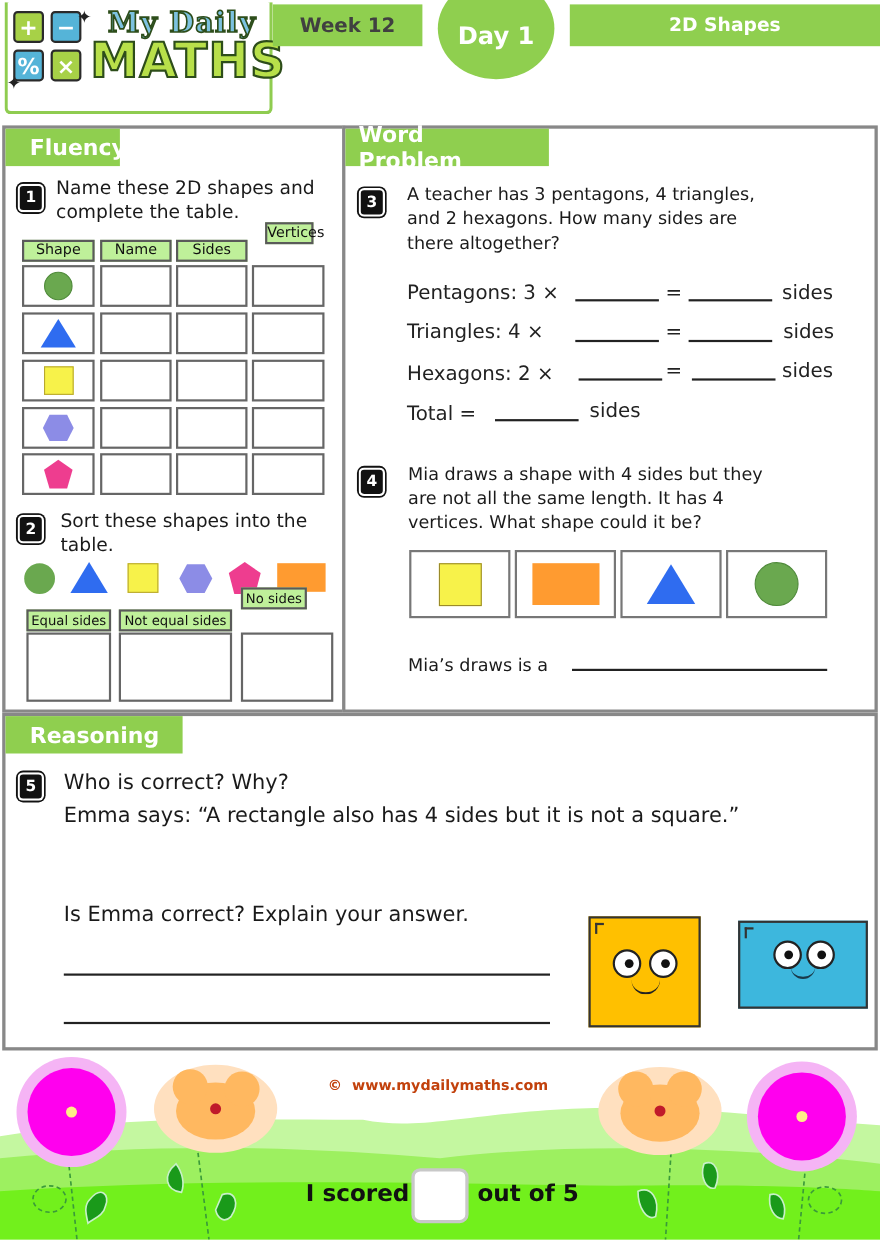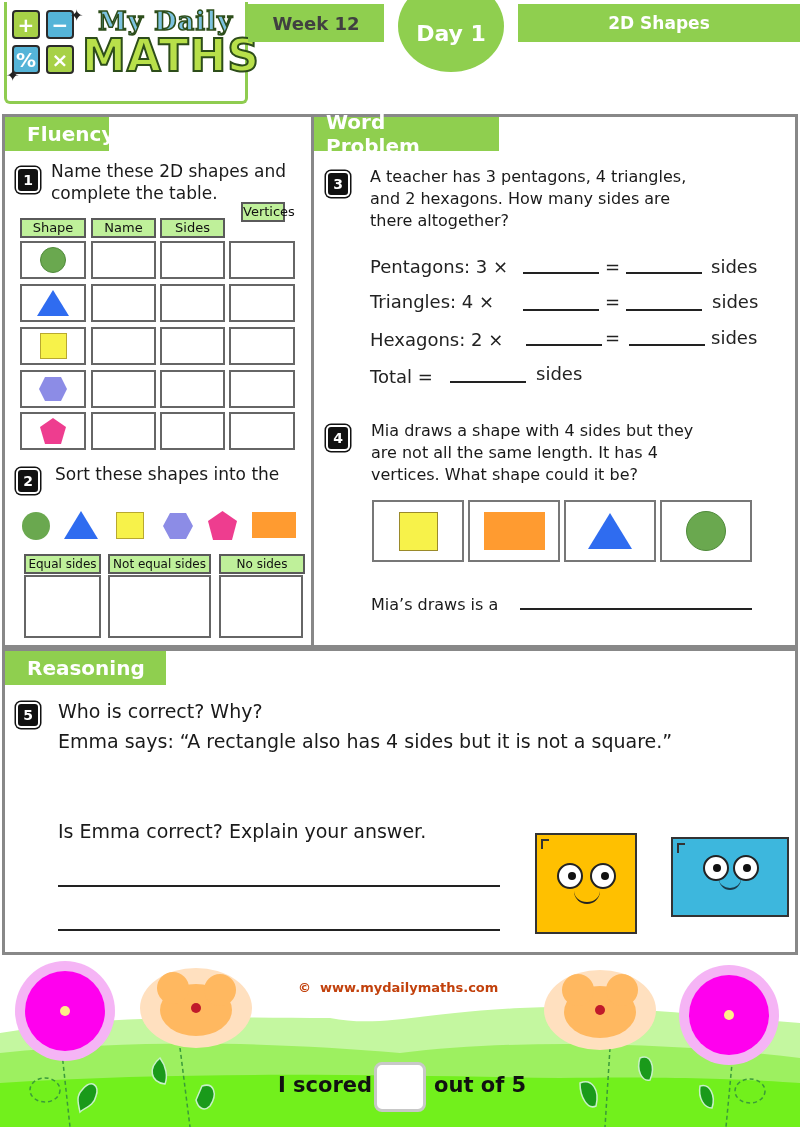--- a/index.html
+++ b/index.html
@@ -112,39 +112,40 @@
       </svg>
   </div>
   <div class="abs td" style="left:71px;top:0;width:65px;height:38px;"></div>
   <div class="abs td" style="left:140px;top:0;width:65px;height:38px;"></div>
   <div class="abs td" style="left:209px;top:0;width:66px;height:38px;"></div>
 </div>
 
 <div class="abs qnum" style="left:16px;top:468px;">2</div>
 <div class="abs qtext" style="left:55px;top:463px;font-size:17px;">
   <div>Sort these shapes into the</div>
+  <div>table.</div>
 </div>
 <div class="abs" style="left:22px;top:510px;width:280px;height:34px;">
   <div class="abs" style="left:0;top:2px;width:28px;height:28px;border-radius:50%;background:#6aa84f;"></div>
   <svg class="abs" style="left:41px;top:0;" width="36" height="30" viewBox="0 0 36 30">
       <polygon points="18,1 35,29 1,29" fill="#2f6cf0"></polygon>
     </svg>
   <div class="abs" style="left:94px;top:2px;width:28px;height:27px;background:#f7f24a;border:1px solid #b8a830;"></div>
   <svg class="abs" style="left:140px;top:2px;" width="32" height="28" viewBox="0 0 32 28">
       <polygon points="8,1 24,1 31,14 24,27 8,27 1,14" fill="#8c8ce6"></polygon>
     </svg>
   <svg class="abs" style="left:185px;top:0;" width="31" height="31" viewBox="0 0 31 31">
       <polygon points="15.5,1 30,11 25,30 6,30 1,11" fill="#ee3d8f"></polygon>
     </svg>
   <div class="abs" style="left:230px;top:2px;width:44px;height:26px;background:#ff9b30;"></div>
 </div>
 
 <div class="abs th" style="left:24px;top:554px;width:77px;font-size:12px;">Equal sides</div>
 <div class="abs th" style="left:108px;top:554px;width:103px;font-size:12px;">Not equal sides</div>
-<div class="abs th" style="left:219px;top:554px;width:86px;font-size:12px;">No sides</div>
+<div class="abs th" style="left:219px;top:534px;width:60px;font-size:12px;">No sides</div>
 <div class="abs td" style="left:24px;top:575px;width:77px;height:63px;"></div>
 <div class="abs td" style="left:108px;top:575px;width:103px;height:63px;"></div>
 <div class="abs td" style="left:219px;top:575px;width:84px;height:63px;"></div>
 
 <div class="abs panel" style="left:311px;top:114px;width:487px;height:534px;"></div>
 <div class="abs section-label" style="left:314px;top:117px;width:185px;padding-left:12px;">Word Problem</div>
 
 <div class="abs qnum" style="left:326px;top:171px;">3</div>
 <div class="abs qtext" style="left:370px;top:166px;">
   <div>A teacher has 3 pentagons, 4 triangles,</div>

